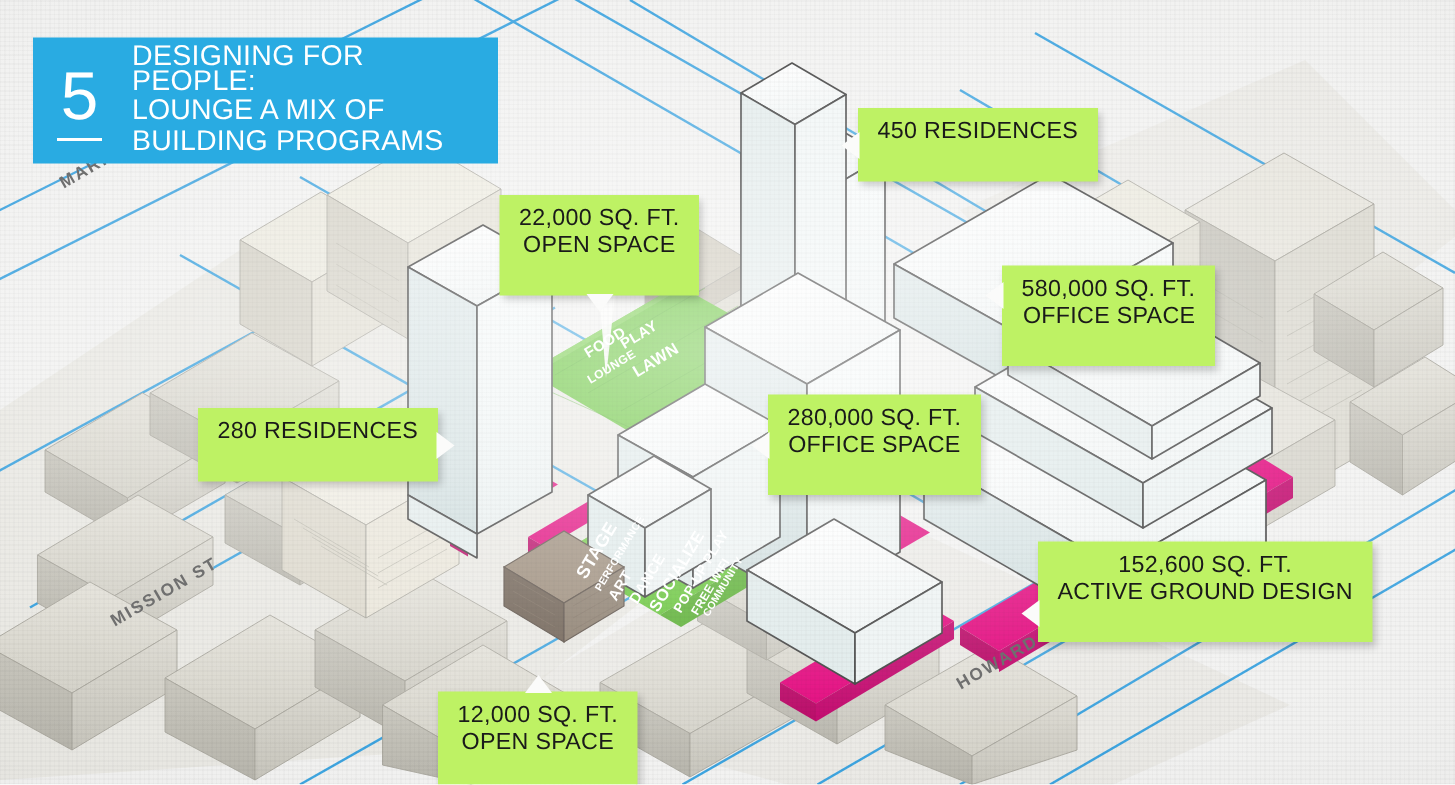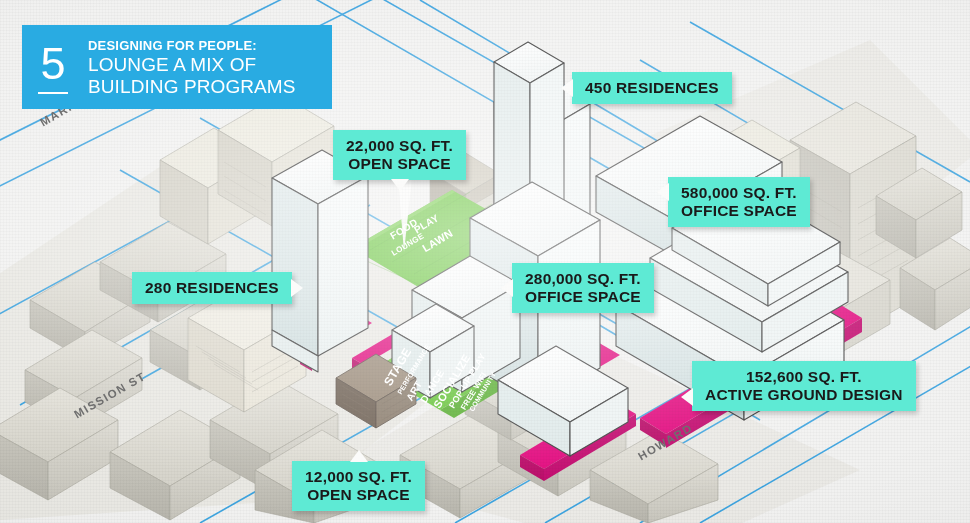--- a/index.html
+++ b/index.html
@@ -29,29 +29,29 @@
     position:absolute;left:22px;top:25px;width:310px;height:84px;
     background:#29abe2;color:#fff;display:flex;align-items:stretch;z-index:40;
   }
   .banner .num{
     width:62px;display:flex;flex-direction:column;align-items:center;justify-content:center;
     padding-top:4px;
   }
   .banner .num .digit{font-size:45px;line-height:38px;font-weight:300;letter-spacing:0;}
   .banner .num .rule{width:30px;height:2px;background:#fff;margin-top:9px;}
   .banner .txt{flex:1;display:flex;flex-direction:column;justify-content:center;padding:0 8px 0 4px;}
-  .banner .l1{font-size:13px;font-weight:bold;letter-spacing:.2px;line-height:17px;}
+  .banner .l1{font-size:19px;font-weight:normal;letter-spacing:.2px;line-height:17px;}
   .banner .l2,.banner .l3{font-size:19px;font-weight:300;letter-spacing:.1px;line-height:21.5px;}
 
   
   .callout{
-    position:absolute;background:#5eead4;color:#1a1a1a;
-    padding:7px 13px 7px 13px;z-index:35;
+    position:absolute;background:#bef264;color:#1a1a1a;
+    padding:7px 13px 24px 13px;z-index:35;
     box-shadow:2px 3px 5px rgba(0,0,0,.20);
-    font-weight:bold;letter-spacing:.2px;white-space:nowrap;
+    font-weight:normal;letter-spacing:.2px;white-space:nowrap;
   }
   .callout .ln{display:block;font-size:15.5px;line-height:18px;}
   .callout.one .ln{font-size:15.5px;}
   .callout .tail{position:absolute;width:0;height:0;}
 
   
   .tail-down{
     left:50%;bottom:-11px;margin-left:-9px;
     border-left:9px solid transparent;border-right:9px solid transparent;
     border-top:12px solid #fbfbfa;

